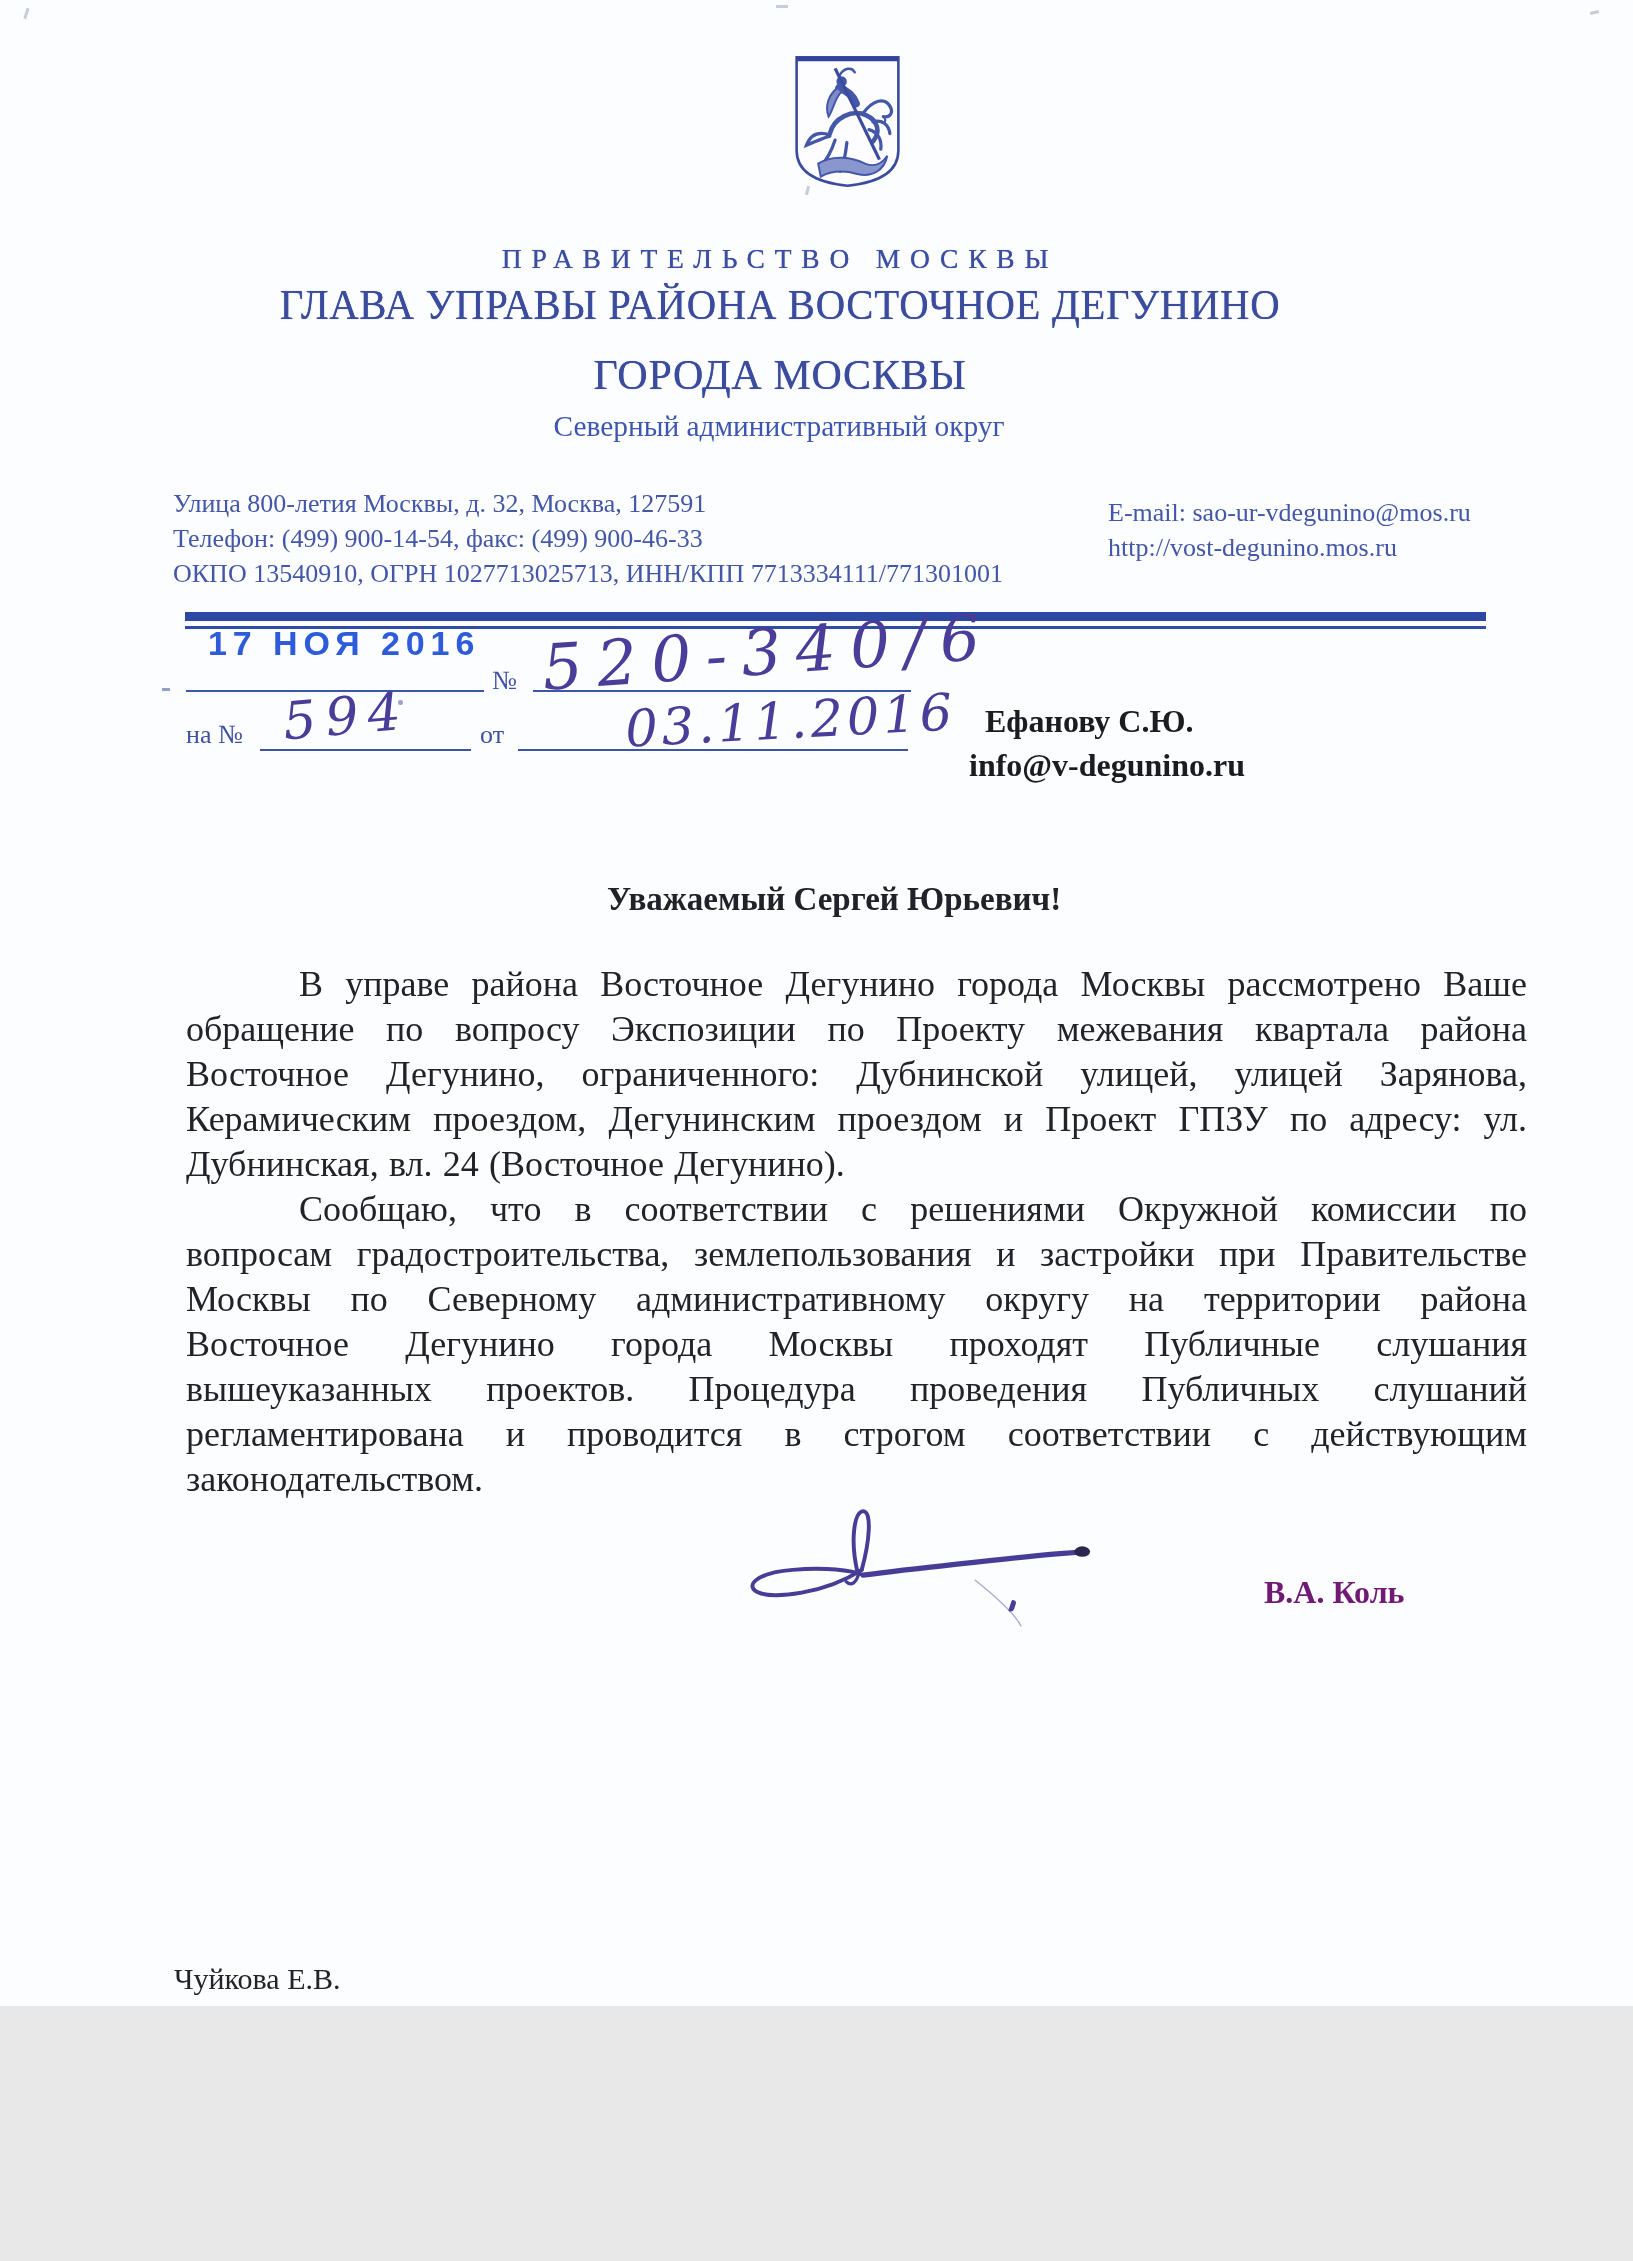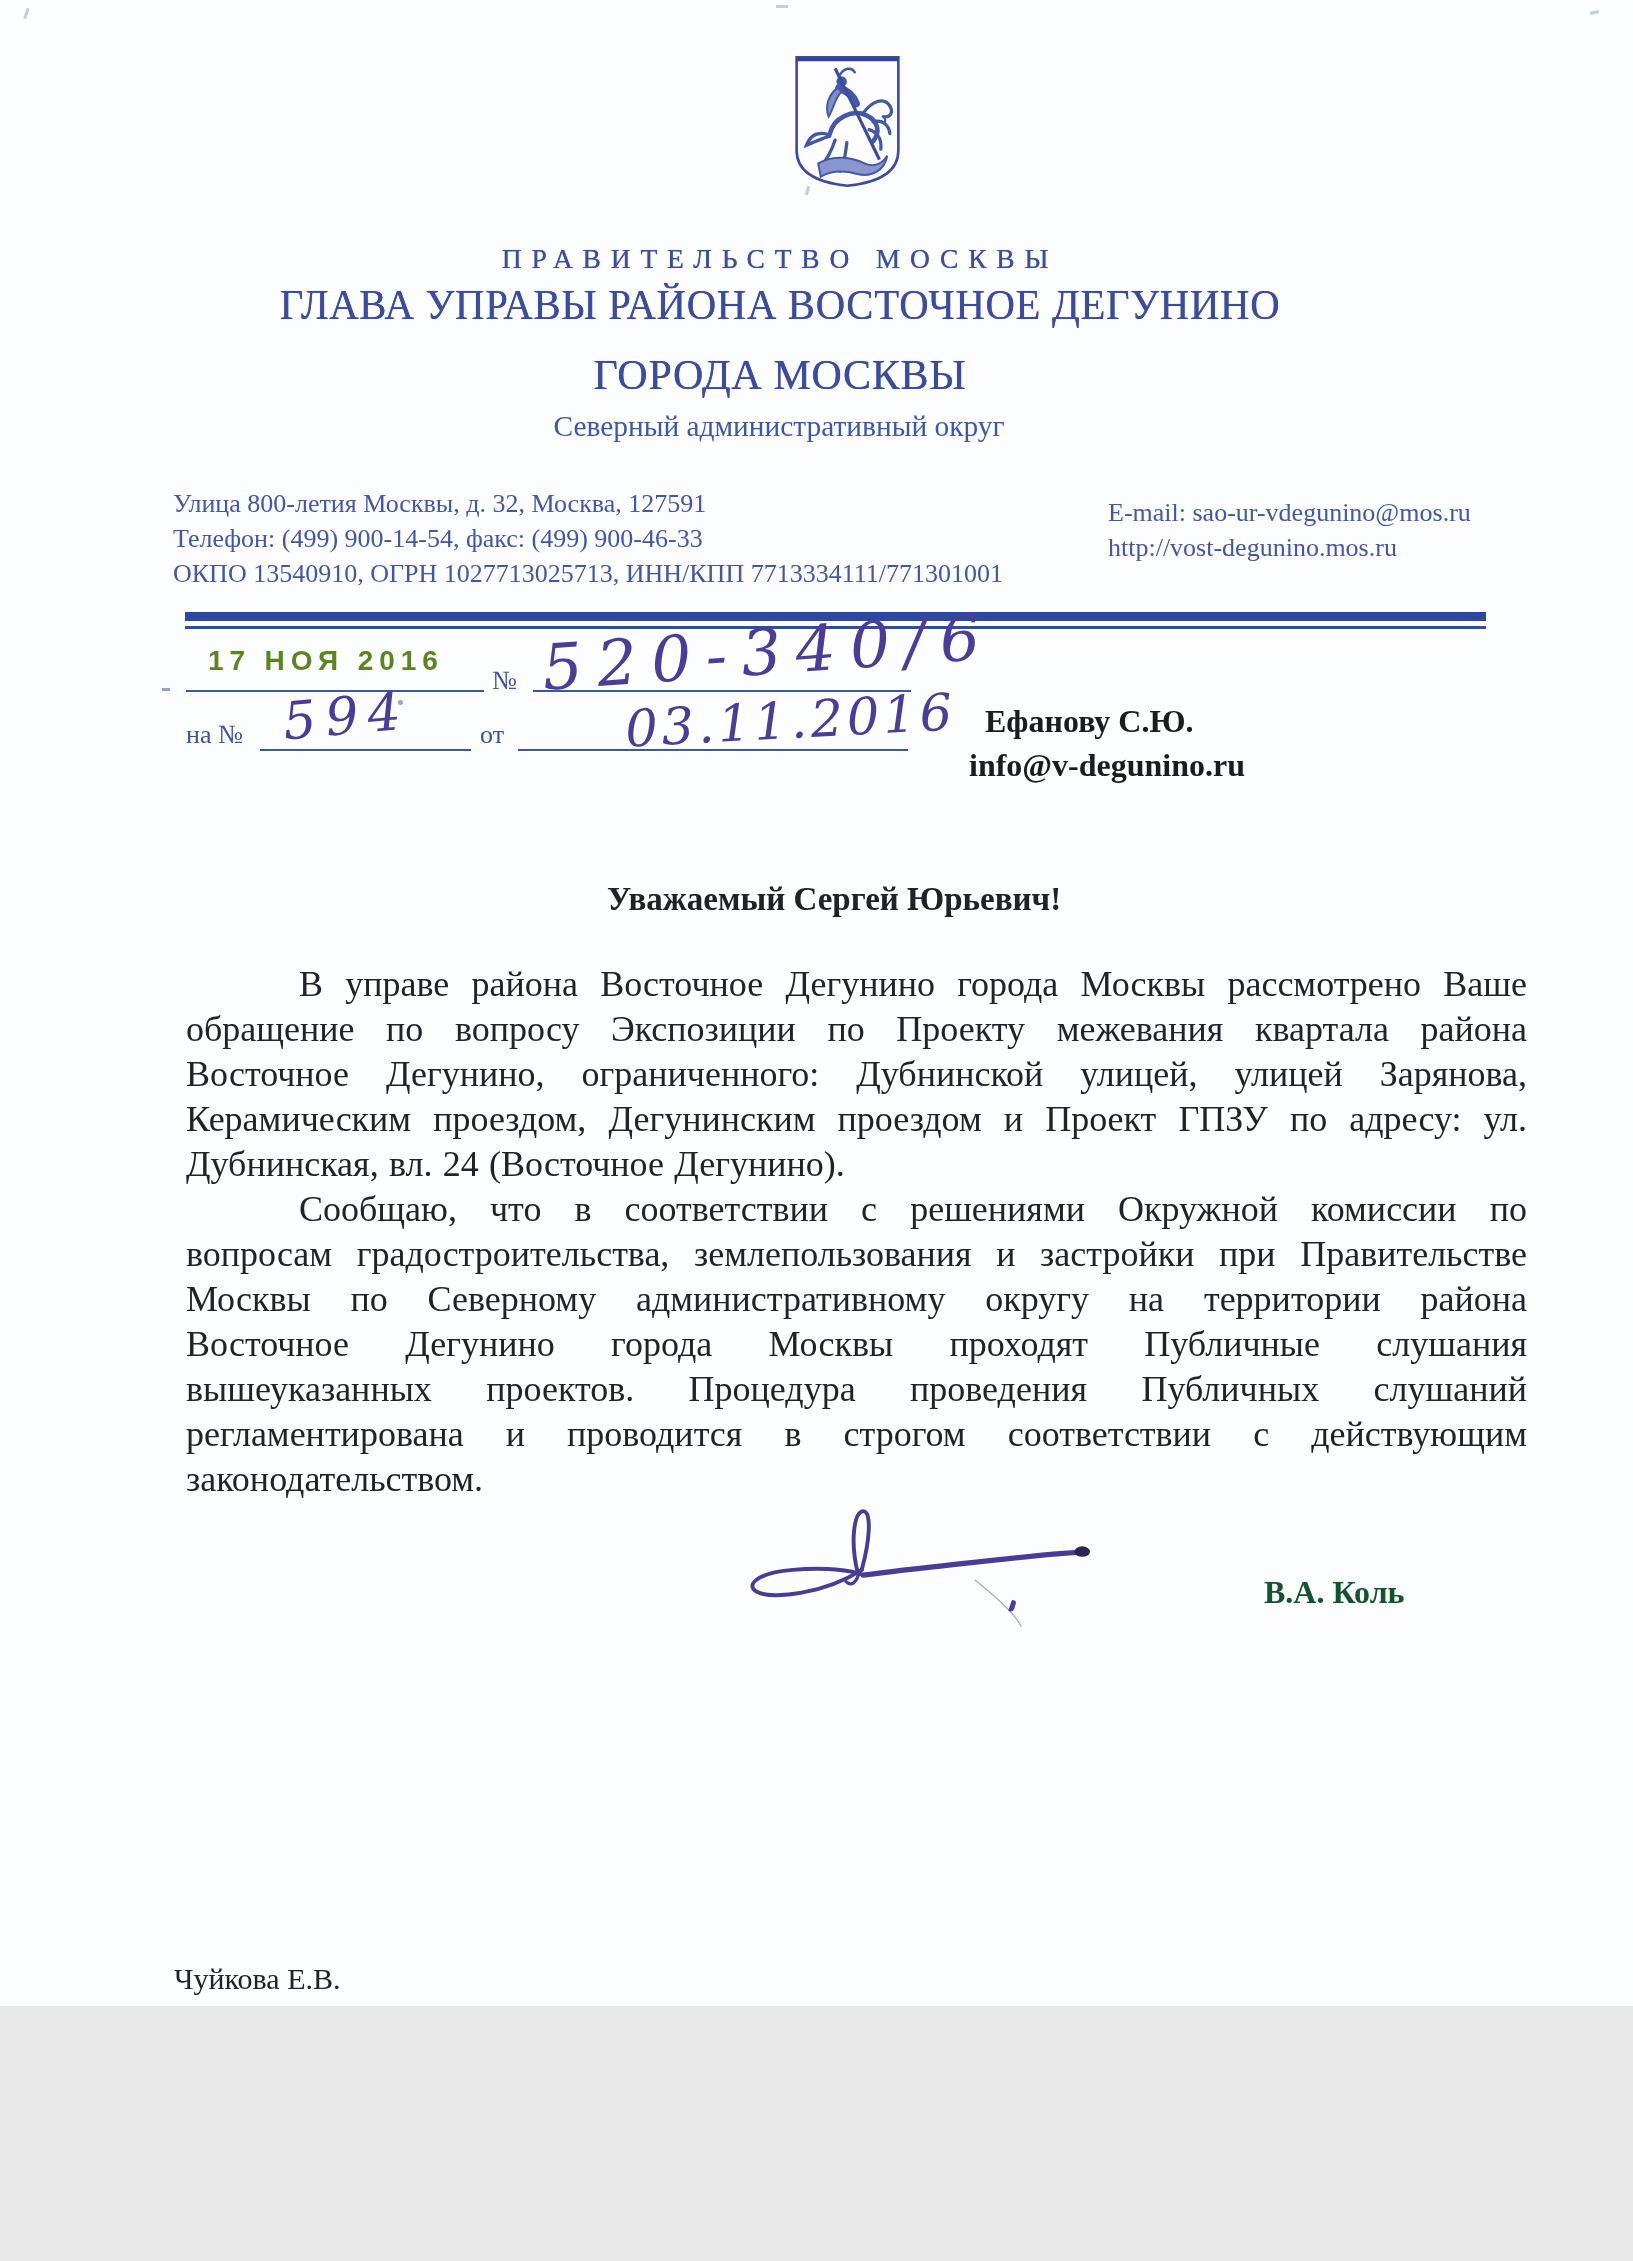--- a/index.html
+++ b/index.html
@@ -34,22 +34,22 @@
   
   .contacts-left{top:486px;left:173px;font-size:26px;line-height:35px;color:#4356a7;white-space:nowrap;}
   .contacts-right{top:495px;left:1108px;font-size:26px;line-height:35px;color:#4356a7;white-space:nowrap;}
   
   .rule-thick{top:612px;left:185px;width:1301px;height:8.5px;background:#2c48a2;}
   .rule-thin{top:626px;left:185px;width:1301px;height:3.3px;background:#304ca6;}
   
   .stamp{
     top:624px;left:208px;
     font-family:"Liberation Sans","DejaVu Sans",sans-serif;
-    font-weight:bold;font-size:28px;letter-spacing:5.9px;
-    color:#4d7c0f;opacity:.92;white-space:nowrap;margin-top:21px;
+    font-weight:bold;font-size:34px;letter-spacing:5.9px;
+    color:#1d4ed8;opacity:.92;white-space:nowrap;
   }
   .ref-label{font-size:26px;color:#3e51a2;white-space:nowrap;}
   .u-line{height:0;border-bottom:2.6px solid #3d55a8;}
   .hand{
     font-family:"DejaVu Serif",serif;font-style:italic;
     color:#4a3c99;white-space:nowrap;
   }
   .hand-no{top:616px;left:542px;font-size:63px;letter-spacing:14.4px;transform:rotate(-4deg);}
   .hand-reply{top:686px;left:283px;font-size:52px;letter-spacing:9.2px;transform:rotate(-5deg);}
   .hand-date{top:691px;left:625px;font-size:51px;letter-spacing:3.9px;transform:rotate(-3deg);}
@@ -59,21 +59,21 @@
   .salutation{top:881px;left:607px;font-weight:bold;font-size:33px;color:#21212a;white-space:nowrap;}
   .body-text{top:962px;left:186px;width:1341px;color:#22222b;}
   .bline{
     font-size:36px;line-height:45px;height:45px;
     text-align:justify;text-align-last:justify;
     word-spacing:1.3px;
   }
   .bline.indent{padding-left:113px;}
   .bline.last{text-align-last:left;}
   
-  .sign-name{top:1574px;left:1264px;font-weight:bold;font-size:32px;color:#14532d;white-space:nowrap;}
+  .sign-name{top:1574px;left:1264px;font-weight:bold;font-size:32px;color:#701a75;white-space:nowrap;}
   
   .executor{top:1962px;left:174px;font-size:30px;color:#23232b;white-space:nowrap;}
   .exec-phone{top:2000px;left:174px;font-size:30px;color:#23232b;white-space:nowrap;}
   .watermark{
     top:2215px;left:1426px;
     font-family:Liberation Sans, sans-serif;
     font-size:34px;color:#46736b;white-space:nowrap;
   }
   
   .speck{background:#c4cdd9;}

